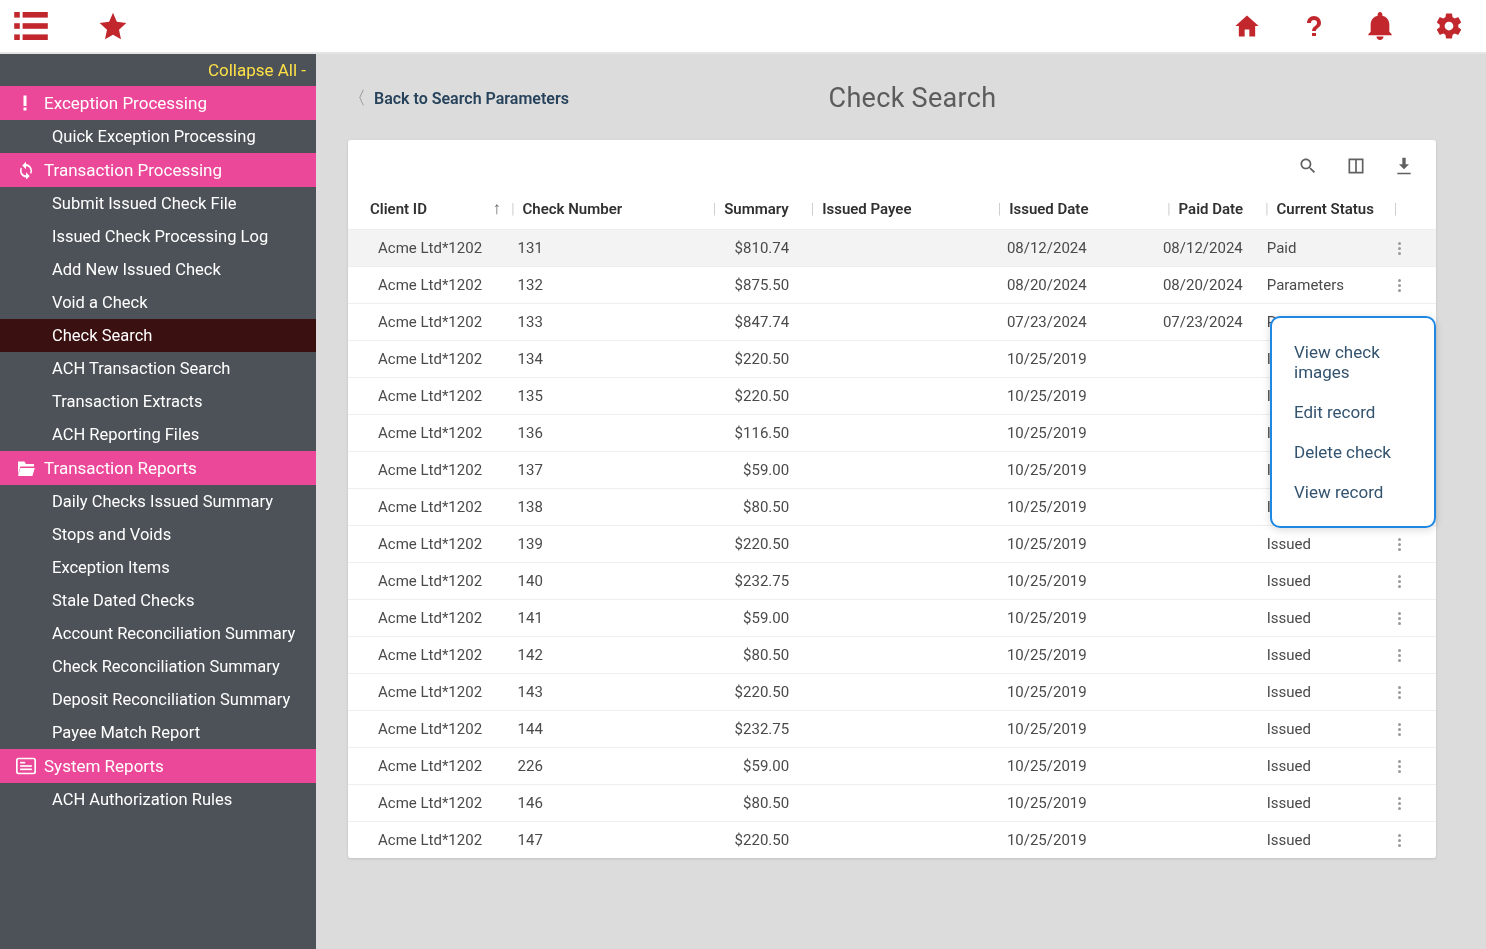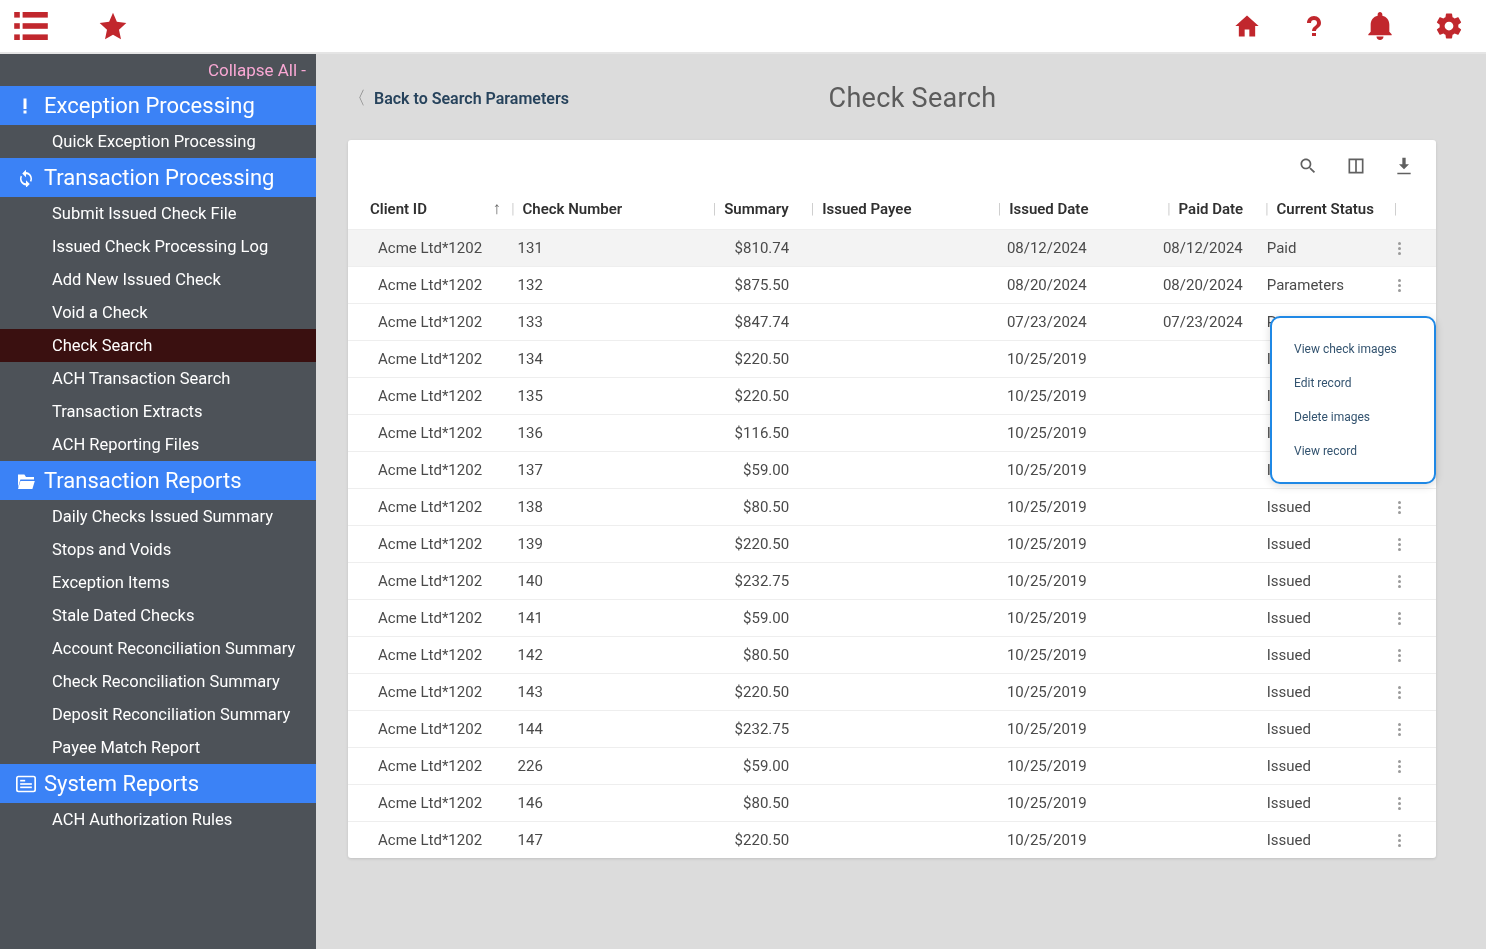--- a/index.html
+++ b/index.html
@@ -10,23 +10,23 @@
 .topbar-left { display: flex; align-items: center; gap: 48px; padding-left: 2px; }
 .topbar-right { margin-left: auto; display: flex; align-items: center; gap: 40px; padding-right: 10px; }
 .topbar svg { fill: #c1272d; }
 .topbar-btn { cursor: pointer; display: flex; align-items: center; }
 
 
 .layout { display: flex; height: calc(100% - 54px); }
 
 
 .sidebar { width: 316px; background: #4d5258; color: #fff; font-size: 16px; overflow-y: hidden; flex-shrink: 0; }
-.collapse-all { text-align: right; padding: 6px 10px; font-size: 17px; color: #f9a8d4; }
+.collapse-all { text-align: right; padding: 6px 10px; font-size: 17px; color: #fde047; }
 .menu-item { display: flex; align-items: center; padding: 7px 14px 7px 16px; cursor: pointer; }
-.menu-item.header { background: #3b82f6; font-size: 22px; }
+.menu-item.header { background: #ec4899; font-size: 17px; }
 .menu-item.sub { padding-left: 52px; background: #4d5258; font-size: 16.5px; }
 .menu-item.sub.active { background: #3a1010; }
 .menu-item .icon { width: 28px; display: flex; align-items: center; }
 .menu-item .icon svg { fill: #fff; }
 
 
 .main { flex: 1; padding: 28px 50px 0 32px; overflow: hidden; position: relative; }
 .page-title { text-align: center; font-size: 27px; color: #5c5c5c; font-weight: 400; letter-spacing: 0.3px; }
 .back-link { color: #27435c; font-size: 16px; font-weight: 600; cursor: pointer; display: inline-flex; align-items: center; gap: 8px; }
 .back-link .chev { color: #888; font-size: 18px; font-weight: 300; }
@@ -65,21 +65,21 @@
 .row .c.payee { width: 140px; }
 .row .c.idate { width: 170px; justify-content: flex-end; padding-right: 26px; }
 .row .c.pdate { width: 160px; justify-content: flex-end; padding-right: 24px; }
 .row .c.status { width: 124px; }
 .row .c.menu { width: 30px; justify-content: center; color: #9a9a9a; cursor: pointer; }
 .dots { display: inline-flex; flex-direction: column; gap: 2px; }
 .dots i { width: 3px; height: 3px; background: #9a9a9a; border-radius: 50%; }
 
 
 .ctx-menu { position: absolute; background: #fff; border: 2.5px solid #1f88e5; border-radius: 10px; padding: 14px 22px; box-shadow: 0 2px 8px rgba(0,0,0,0.15); top: 262px; right: 50px; width: 166px; }
-.ctx-item { color: #33536f; font-size: 12px; padding: 10px 0; cursor: pointer; }
+.ctx-item { color: #33536f; font-size: 17px; padding: 10px 0; cursor: pointer; }
 
 
 .sort-arrow { color: #666; font-size: 17px; }
 </style>
 </head>
 <body>
 
 <div class="topbar">
   <div class="topbar-left">
     <span class="topbar-btn">
@@ -574,17 +574,17 @@
                 </span>
               </div>
   </div>
           </div>
       </div>
     </div>
 
     <div class="ctx-menu" id="ctx-menu">
         <div class="ctx-item">View check images</div>
         <div class="ctx-item">Edit record</div>
-        <div class="ctx-item">Delete images</div>
+        <div class="ctx-item">Delete check</div>
         <div class="ctx-item">View record</div>
       </div>
   </div>
 </div>
 
 </body></html>

